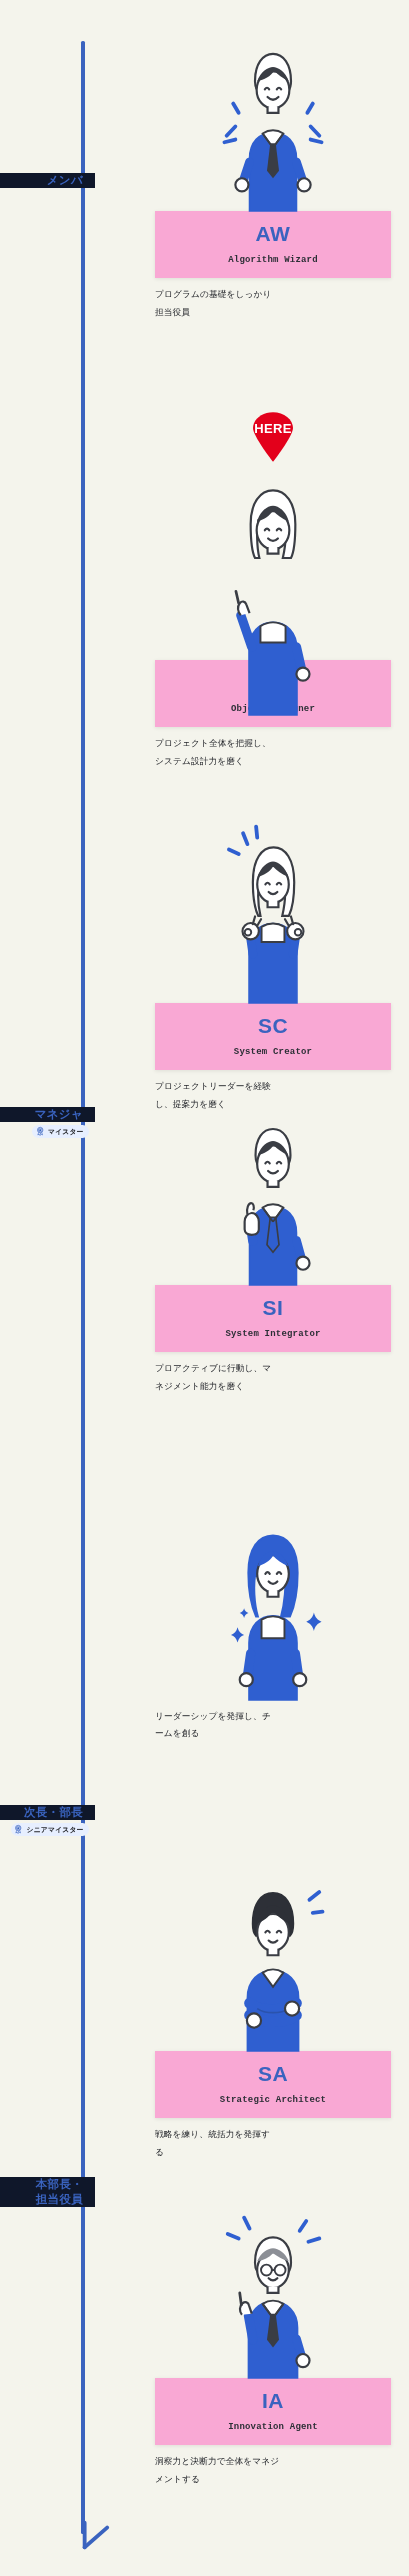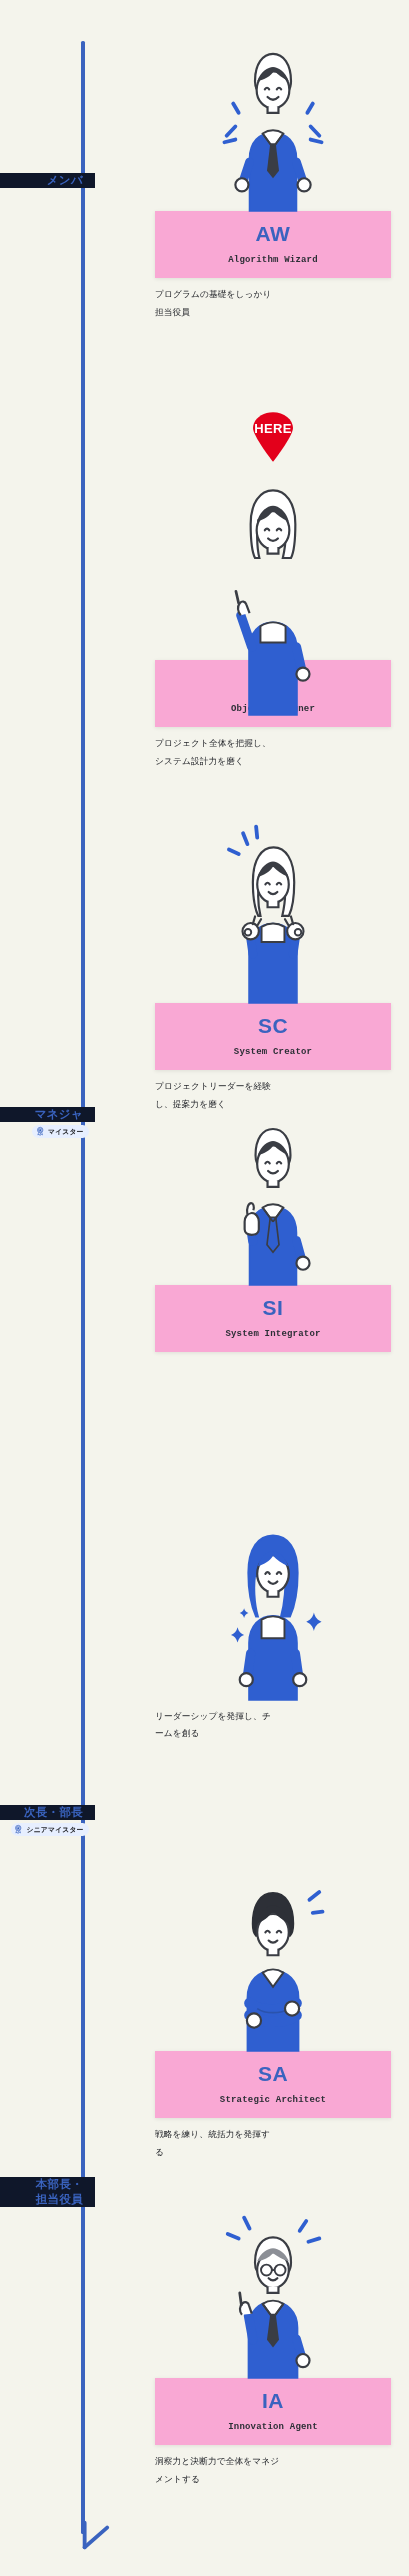--- a/index.html
+++ b/index.html
@@ -358,20 +358,24 @@
         <path d="M52 200c-2-11 2-20 7-20 4 0 6 6 4 13" fill="#ffffff" stroke="#3a3d44" stroke-width="4"></path>
 
         <path d="M142 248l10 36" stroke="#2f5fd0" stroke-width="16" stroke-linecap="round"></path>
         <circle cx="154" cy="290" r="12" fill="#ffffff" stroke="#3a3d44" stroke-width="4"></circle>
       </svg>
     </div>
     <div class="card">
       <div class="card-code">SI</div>
       <div class="card-role">System Integrator</div>
     </div>
+    <div class="desc">
+      <div>プロアクティブに行動し、マ</div>
+      <div>ネジメント能力を磨く</div>
+    </div>
   </div>
 
   <div class="entry" style="top:1506px;">
     <div class="figure" style="height:194px;">
       <svg viewBox="0 0 198 355" width="108" height="194">
 
         <g fill="#2f5fd0">
           <path d="M22 236c6-2 10-6 12-14 2 8 6 12 12 14-6 2-10 6-12 14-2-8-6-12-12-14z"></path>
           <path d="M160 212c7-3 12-8 14-17 2 9 7 14 14 17-7 3-12 8-14 17-2-9-7-14-14-17z"></path>
           <path d="M38 196c4-2 7-4 8-9 1 5 4 7 8 9-4 2-7 4-8 9-1-5-4-7-8-9z"></path>

